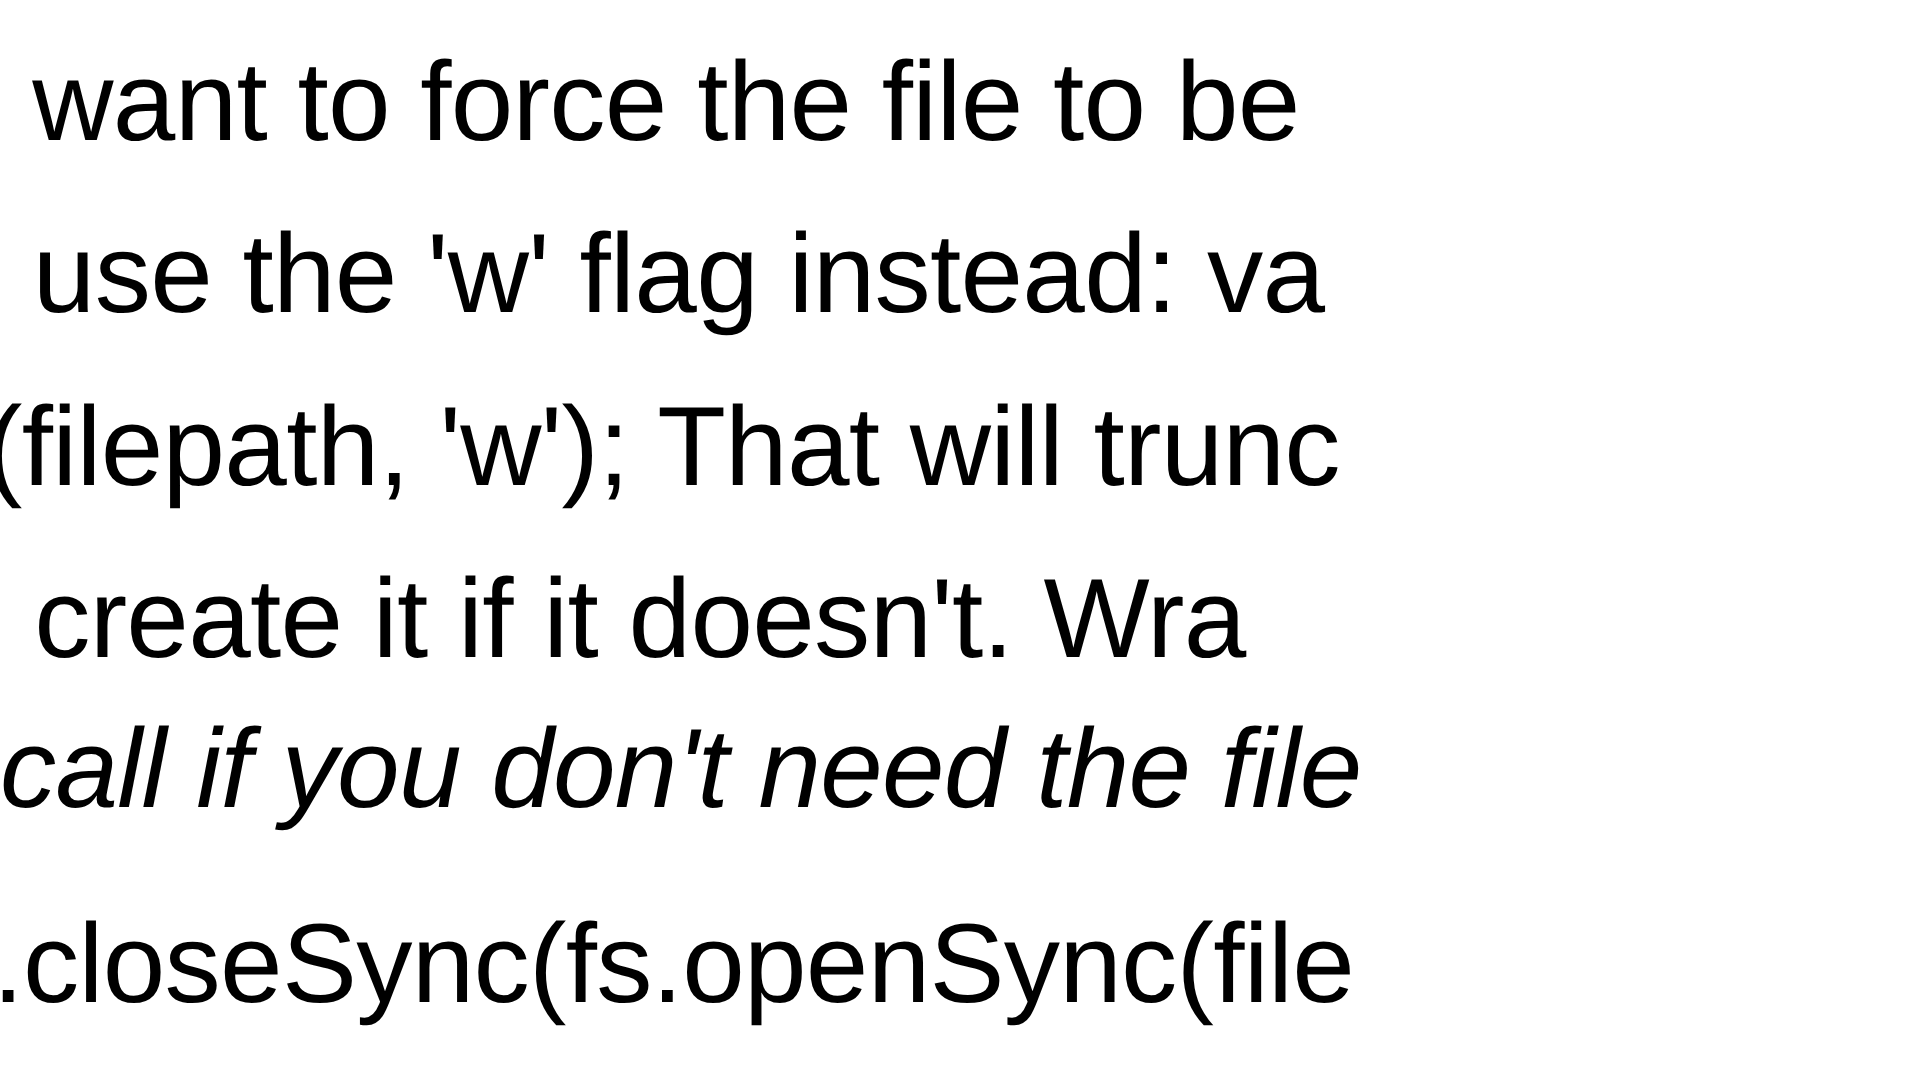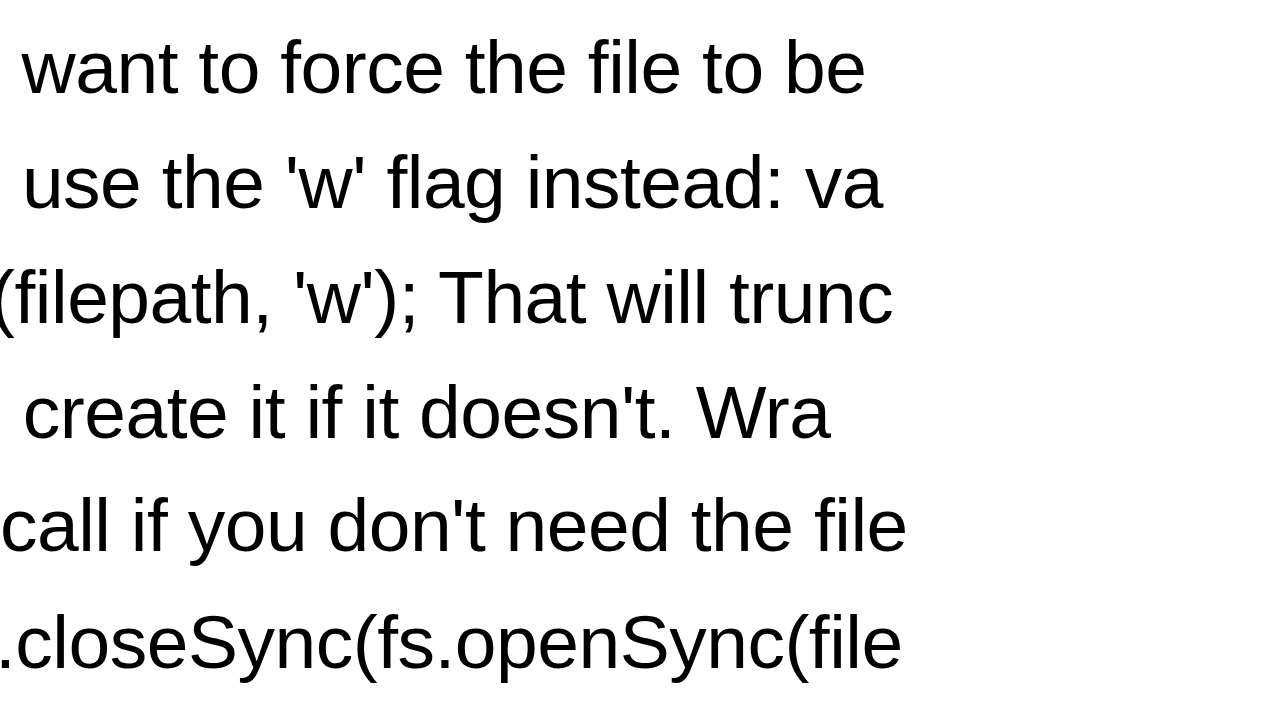--- a/index.html
+++ b/index.html
@@ -19,21 +19,21 @@
       font-size: 75px;
       line-height: 1.53;
       color: #000000;
       white-space: nowrap;
       letter-spacing: -0.5px;
     }
     .line1 { top: 10px; left: -40px; }
     .line2 { top: 125px; left: -60px; }
     .line3 { top: 240px; left: -10px; }
     .line4 { top: 355px; left: -80px; }
-    .line5 { top: 468px; left: 0px; }
+    .line5 { top: 455px; left: 0px; font-style: italic; }
     .line6 { top: 585px; left: -5px; }
   </style>
 </head>
 <body>
 
 <div class="text-block line1">u want to force the file to be</div>
 <div class="text-block line2">to use the 'w' flag instead: va</div>
 <div class="text-block line3">(filepath, 'w');  That will trunc</div>
 <div class="text-block line4">nd create it if it doesn't. Wra</div>
 <div class="text-block line5"> call if you don't need the file</div>

